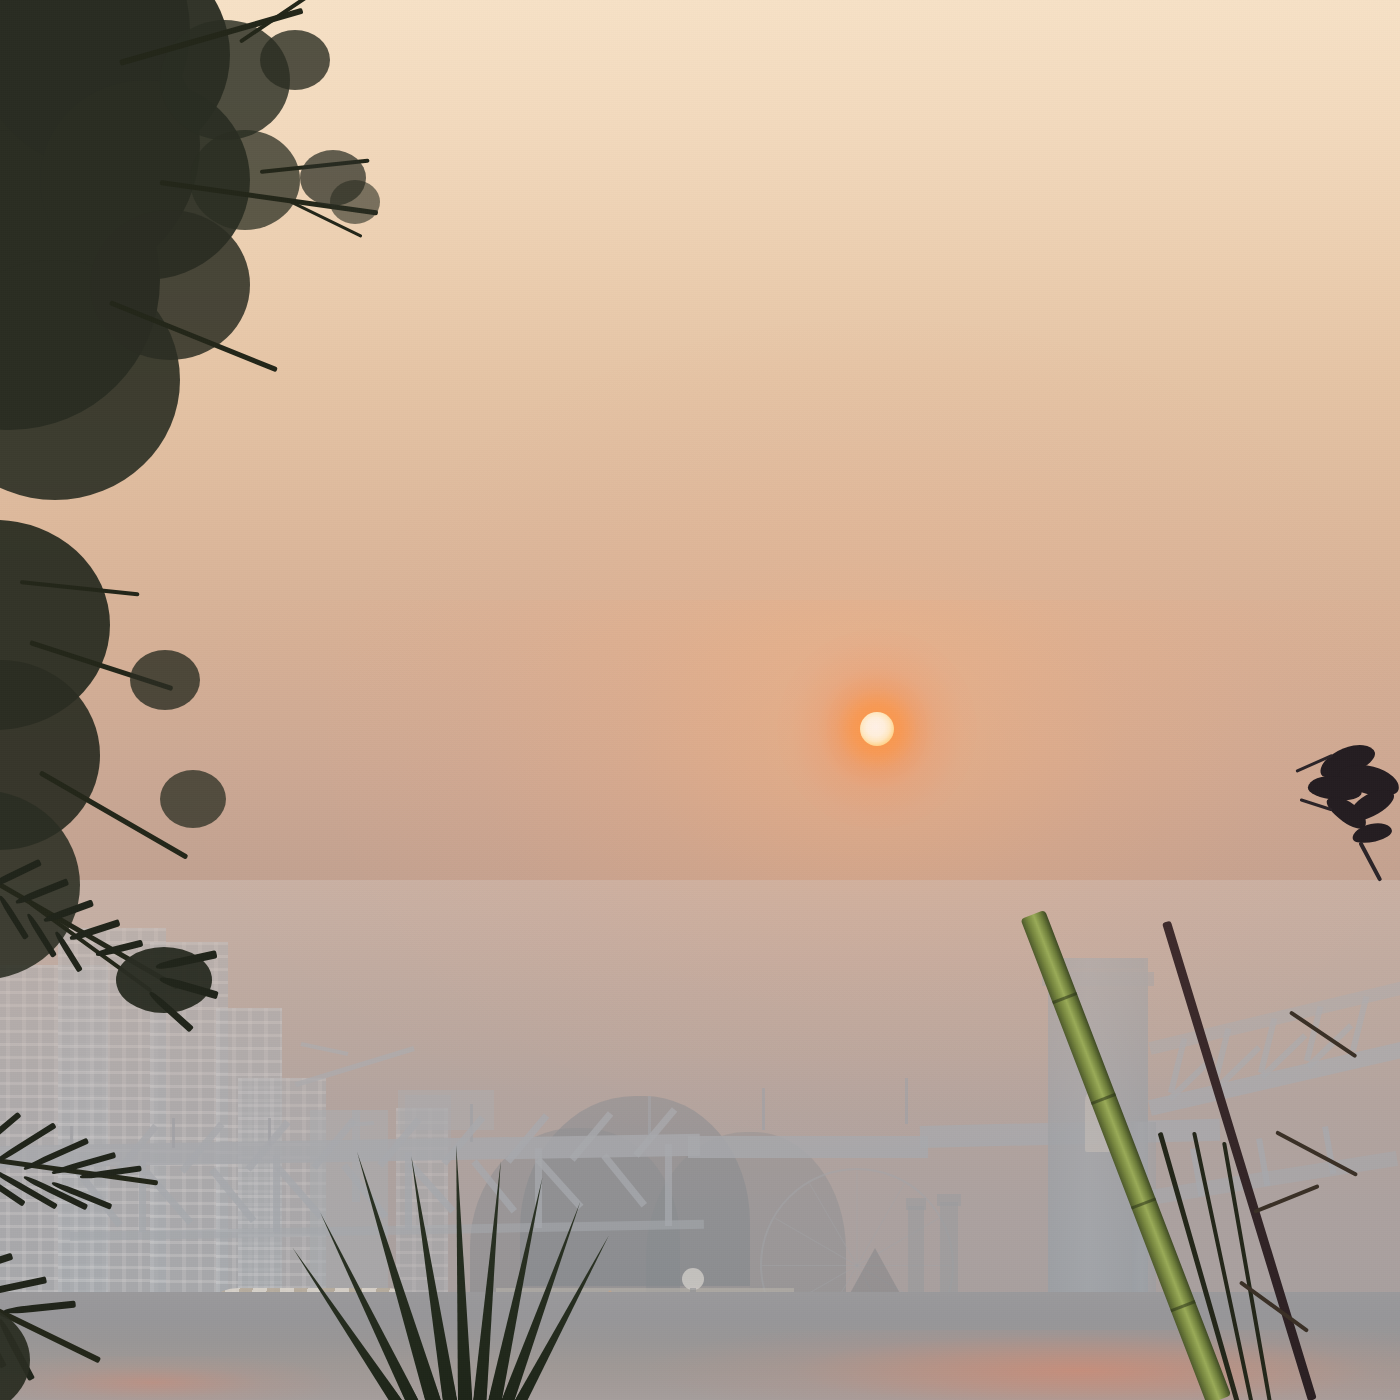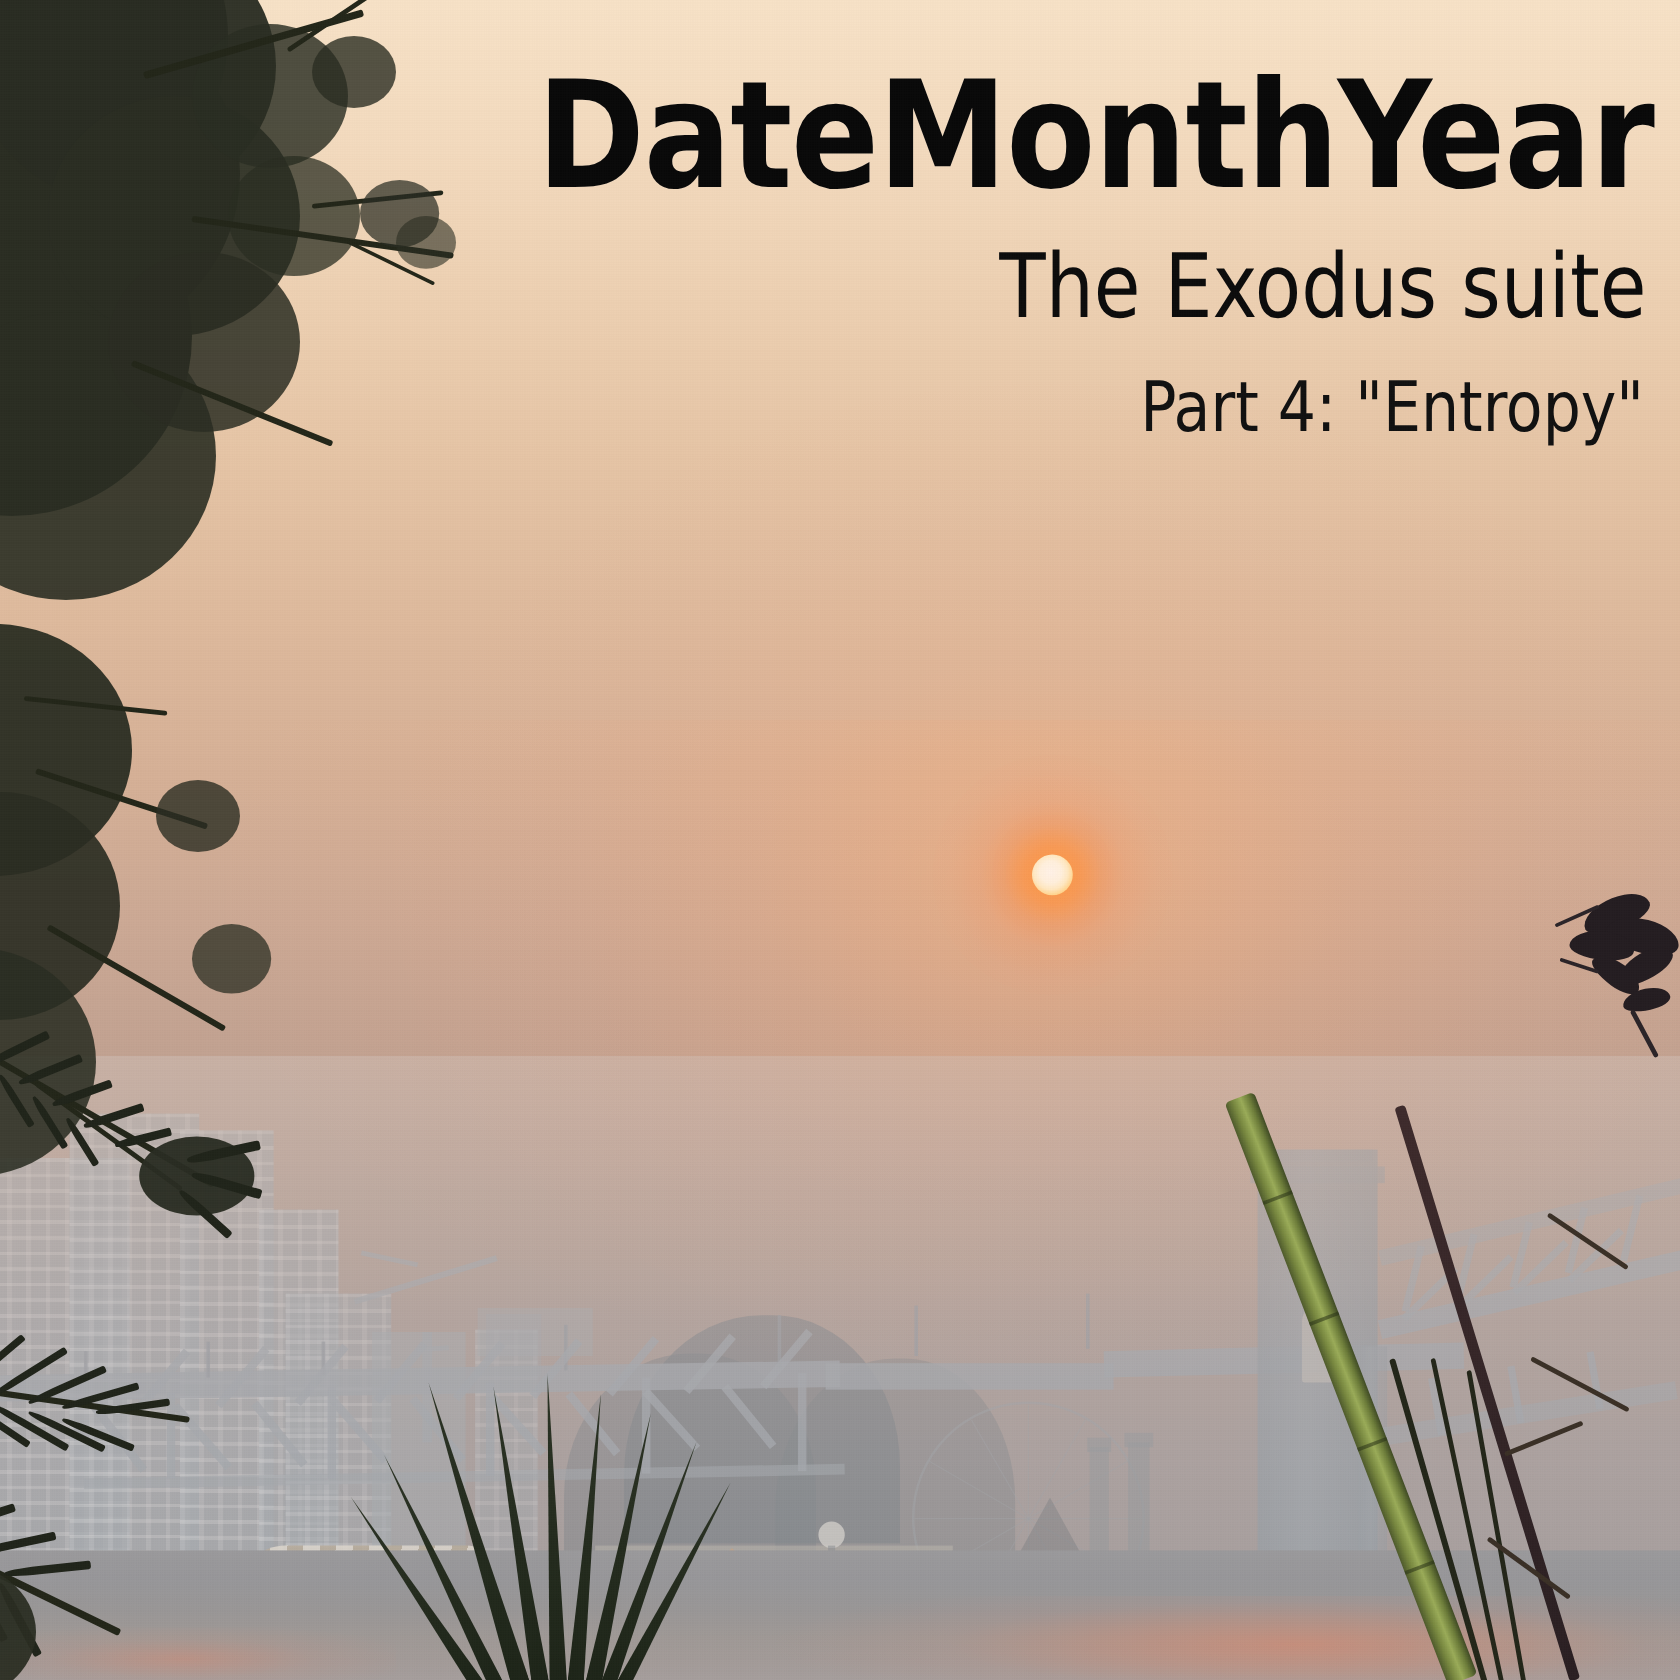--- a/index.html
+++ b/index.html
@@ -639,20 +639,15 @@
     <div class="pod" style="left:48px; top:26px; width:62px; height:28px; transform:rotate(14deg);"></div>
     <div class="pod" style="left:18px; top:36px; width:54px; height:24px; transform:rotate(6deg);"></div>
     <div class="pod" style="left:56px; top:54px; width:50px; height:22px; transform:rotate(-30deg);"></div>
     <div class="pod" style="left:34px; top:62px; width:46px; height:20px; transform:rotate(36deg);"></div>
     <div class="pod" style="left:62px; top:84px; width:40px; height:18px; transform:rotate(-12deg);"></div>
     <div class="twig" style="left:6px;  top:30px; width:40px; height:3px; transform:rotate(-24deg); background:#2b2428;"></div>
     <div class="twig" style="left:10px; top:58px; width:34px; height:3px; transform:rotate(18deg); background:#2b2428;"></div>
     <div class="twig" style="left:70px; top:100px; width:44px; height:4px; transform:rotate(62deg); background:#2b2428;"></div>
   </div>
 
-  <div class="text-block">
-    <h1 class="album-title">DateMonthYear</h1>
-    <div class="album-subtitle">The Exodus suite</div>
-    <div class="album-part">Part 4: "Entropy"</div>
-  </div>
 
   <div class="grain"></div>
 </div>
 
 </body></html>

